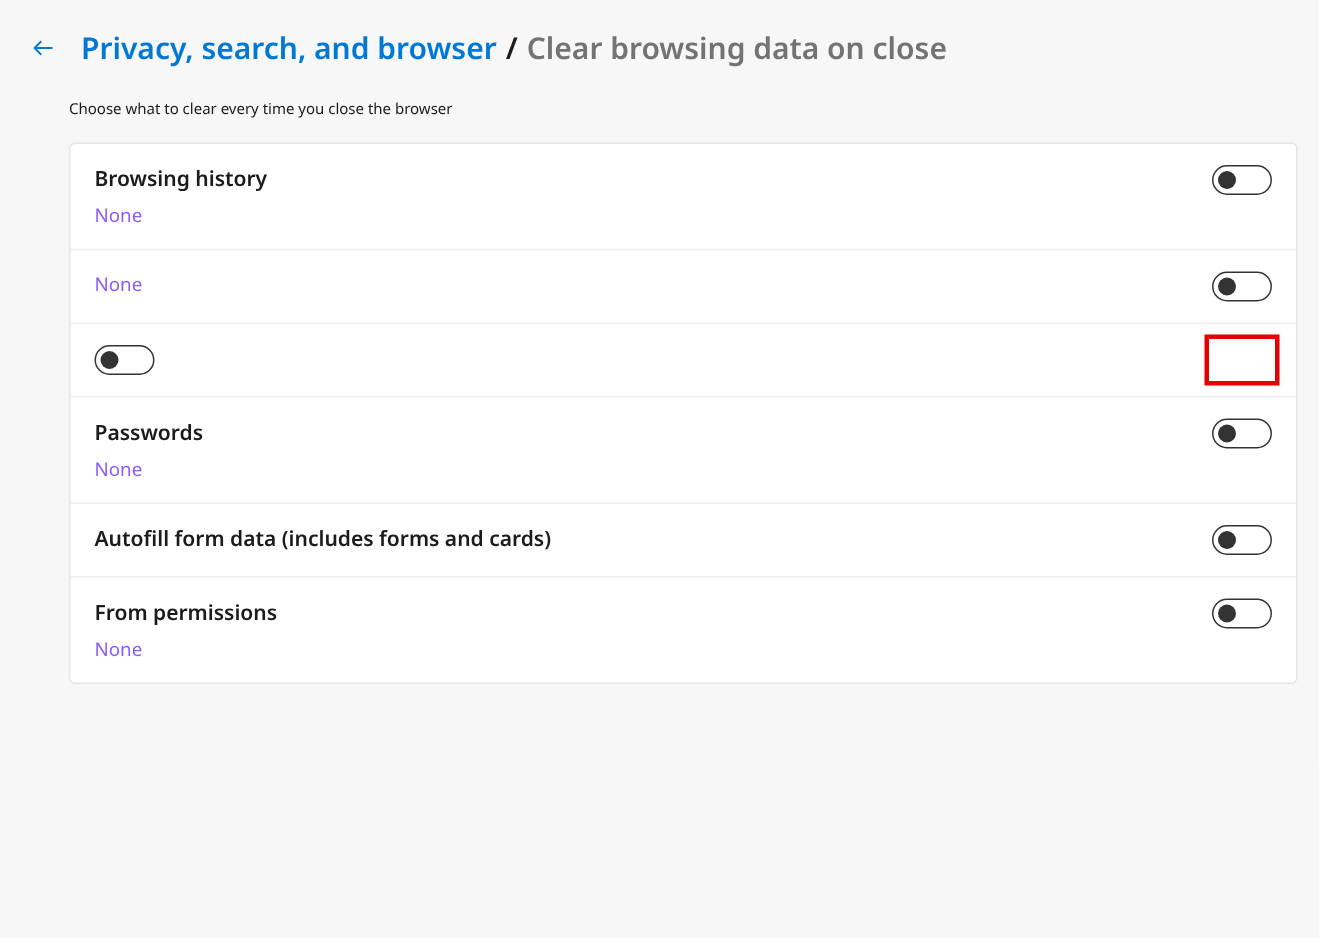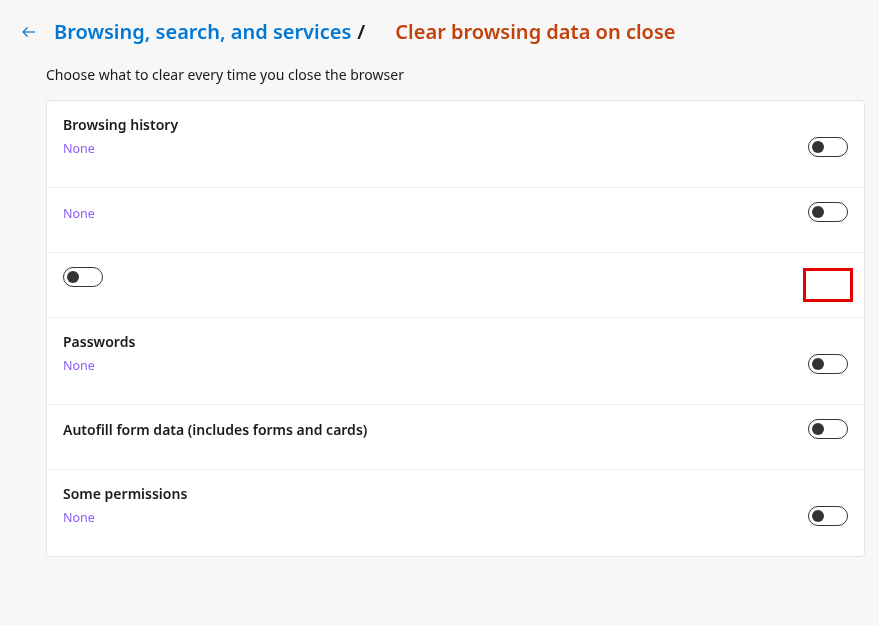--- a/index.html
+++ b/index.html
@@ -26,37 +26,37 @@
     }
     .breadcrumb {
       font-size: 20px;
       font-weight: 600;
       display: flex;
       align-items: baseline;
       gap: 6px;
     }
     .breadcrumb-link { color: #0078d4; cursor: pointer; }
     .breadcrumb-sep { color: #1b1b1b; font-weight: 600; }
-    .breadcrumb-current { color: #c2410c; margin-left: 24px; }
+    .breadcrumb-current { color: #737373; }
     .subtitle {
       padding: 12px 12px 16px 46px;
       color: #1b1b1b;
-      font-size: 14px;
+      font-size: 10px;
     }
     .panel {
       margin: 0 14px 14px 46px;
       background: #fff;
       border: 1px solid #e5e5e5;
       border-radius: 4px;
     }
     .row {
       display: flex;
-      align-items: flex-end;
+      align-items: flex-start;
       justify-content: space-between;
-      padding: 14px 16px 30px 16px;
+      padding: 14px 16px 14px 16px;
       border-bottom: 1px solid #eee;
       position: relative;
     }
     .row:last-child { border-bottom: none; }
     .row-text { display: flex; flex-direction: column; gap: 6px; }
     .row-title { font-weight: 600; font-size: 14px; color: #1b1b1b; }
     .row-desc { font-size: 12.5px; color: #8b5cf6; }
     .toggle {
       width: 40px;
       height: 20px;
@@ -93,21 +93,21 @@
 <body>
 
 <div class="header">
   <span class="back-arrow">
     <svg width="18" height="18" viewBox="0 0 24 24" fill="none" stroke="currentColor" stroke-width="1.6">
       <line x1="20" y1="12" x2="4" y2="12"></line>
       <polyline points="10,18 4,12 10,6"></polyline>
     </svg>
   </span>
   <div class="breadcrumb">
-    <span class="breadcrumb-link">Browsing, search, and services</span>
+    <span class="breadcrumb-link">Privacy, search, and browser</span>
     <span class="breadcrumb-sep">/</span>
     <span class="breadcrumb-current">Clear browsing data on close</span>
   </div>
 </div>
 
 <div class="subtitle">Choose what to clear every time you close the browser</div>
 
 <div class="panel">
 
   <div class="row">
@@ -141,19 +141,19 @@
 
   <div class="row">
     <div class="row-text">
       <div class="row-title">Autofill form data (includes forms and cards)</div>
     </div>
     <div class="toggle"></div>
   </div>
 
   <div class="row">
     <div class="row-text">
-      <div class="row-title">Some permissions</div>
+      <div class="row-title">From permissions</div>
       <div class="row-desc">None</div>
     </div>
     <div class="toggle"></div>
   </div>
 
 </div>
 
 </body></html>

